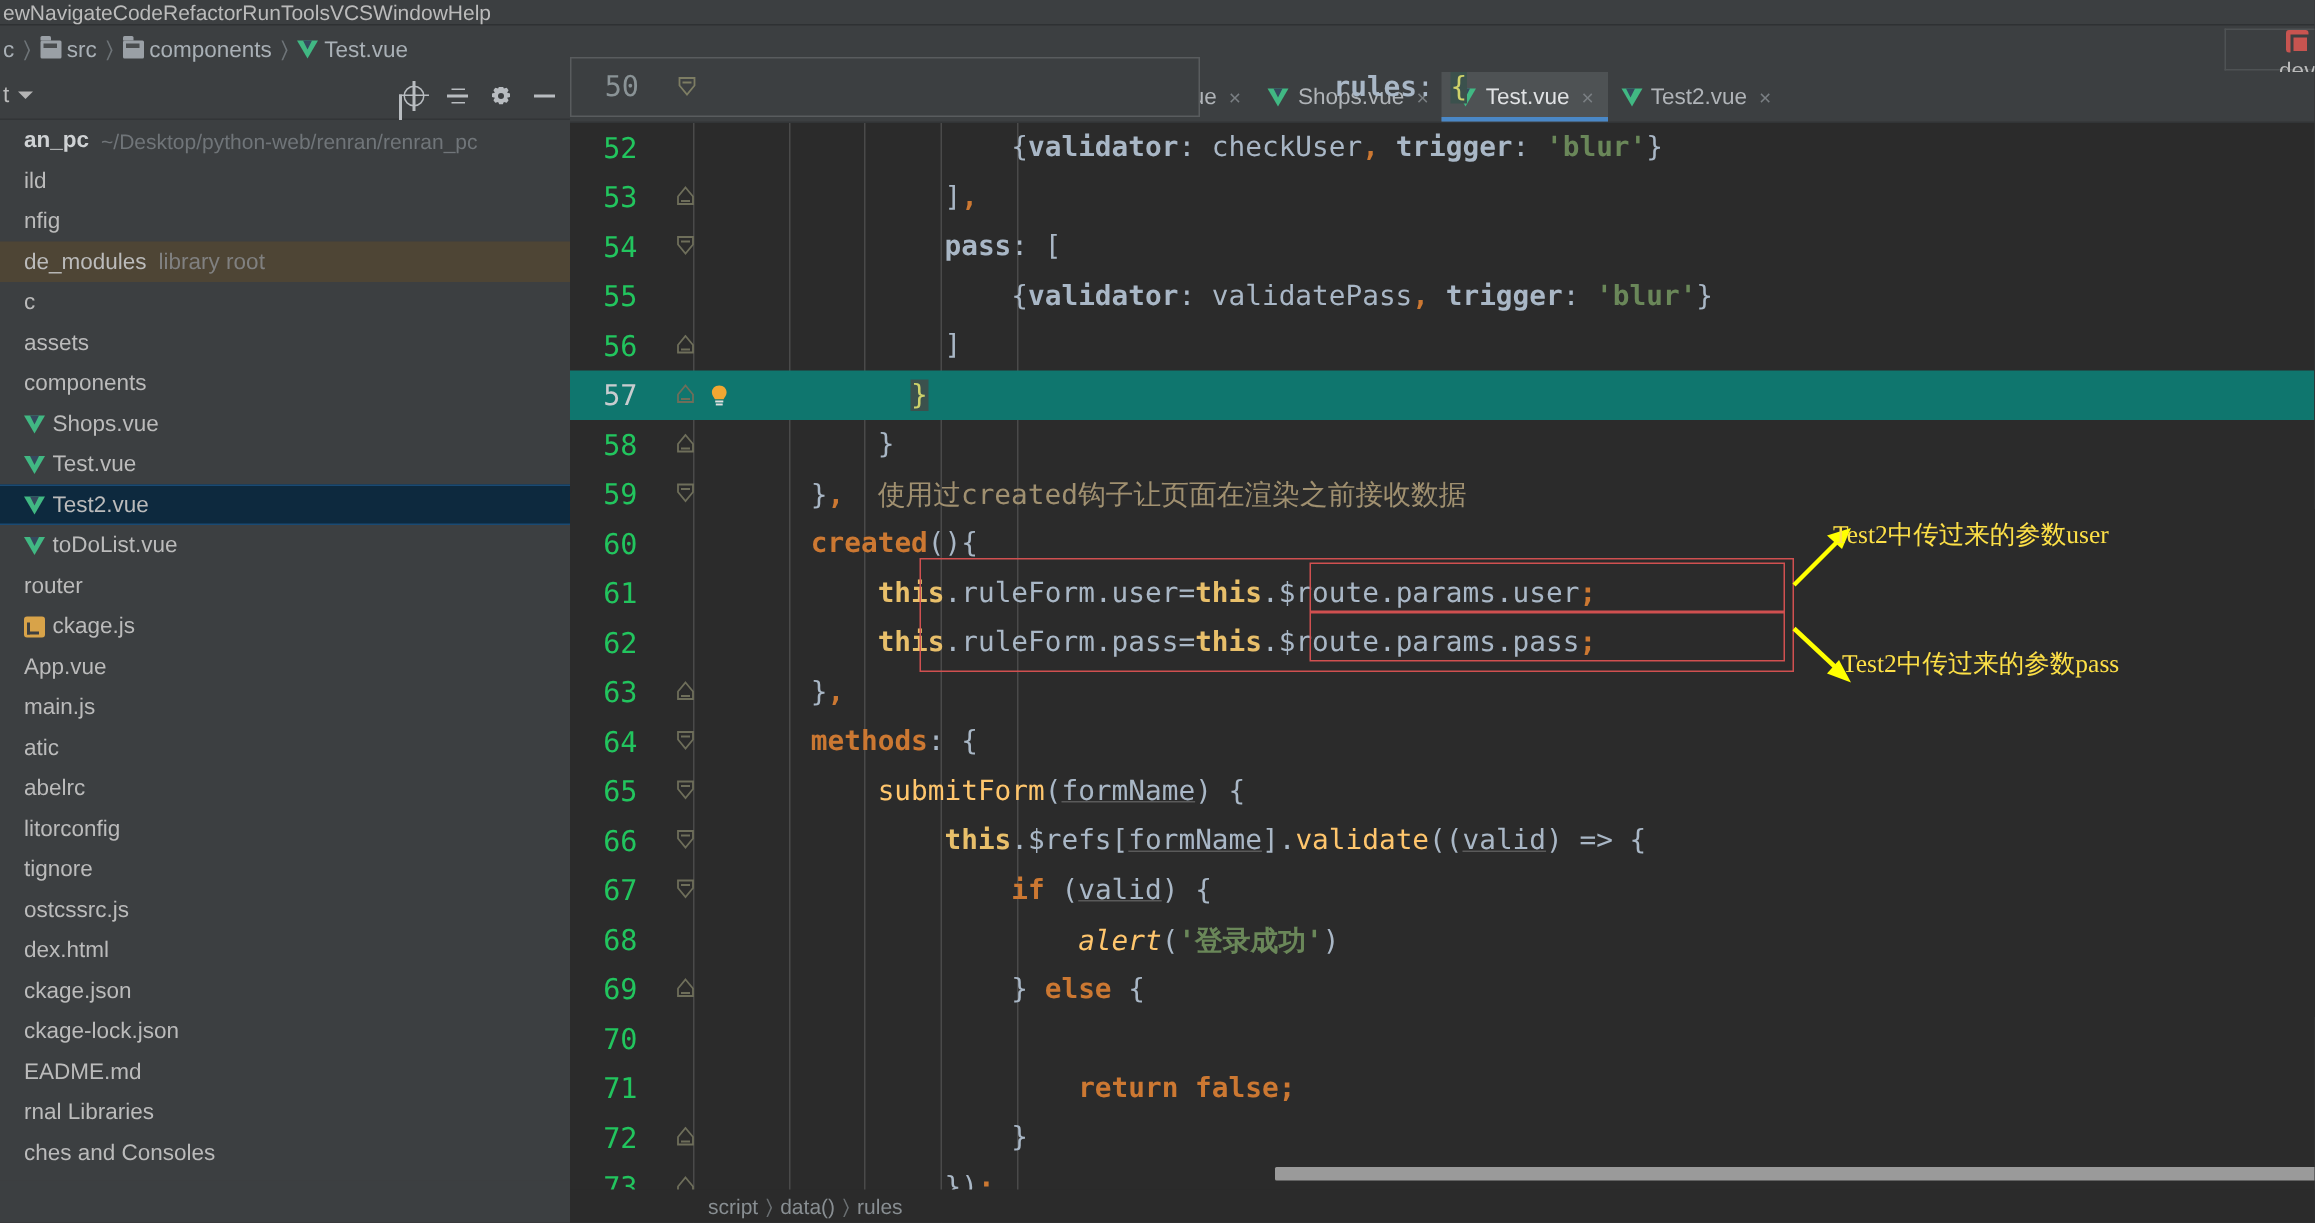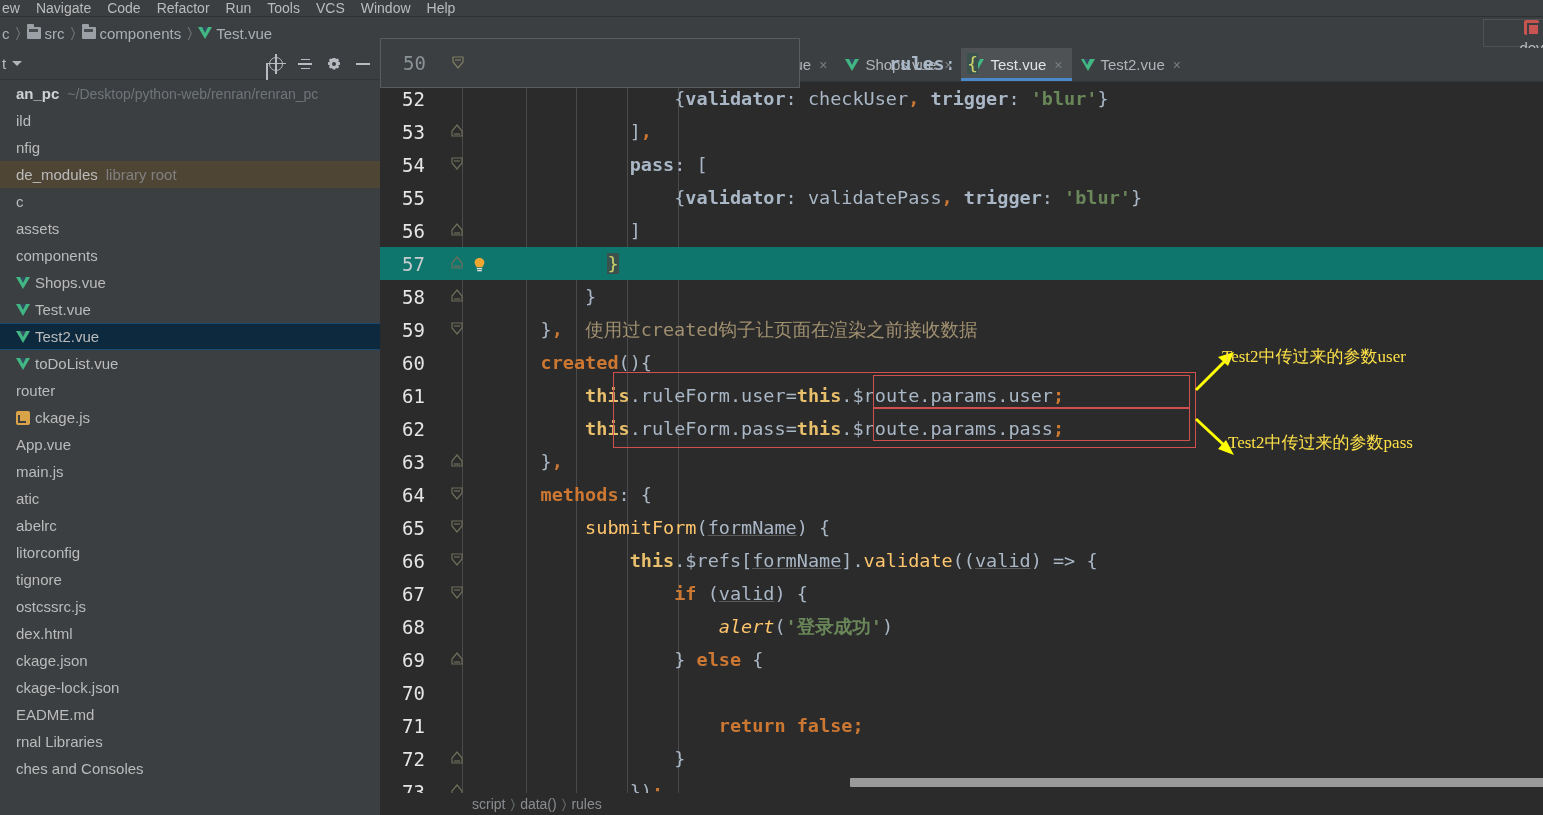--- a/index.html
+++ b/index.html
@@ -8,21 +8,21 @@
     background: #3c3f41;
     font-family: "Liberation Sans", sans-serif;
     overflow: hidden;
   }
   #root { position: relative; width: 1543px; height: 815px; background: #3c3f41; }
 
   
   .menubar {
     position: absolute; top: 0; left: 0; width: 1543px; height: 17px;
     background: #3c3f41; color: #bbbbbb; font-size: 14px;
-    display: flex; align-items: center; gap: 16px; padding-left: 2px;
+    display: flex; align-items: center; gap: 0; padding-left: 2px;
     border-bottom: 1px solid #2e3133;
   }
   .menubar .mi { white-space: nowrap; cursor: default; }
 
   
   .pathbar {
     position: absolute; top: 18px; left: 0; width: 1480px; height: 30px;
     display: flex; align-items: center; gap: 4px; padding-left: 2px;
     color: #a9b0b6; font-size: 15px; background: #3c3f41;
   }
@@ -156,21 +156,21 @@
   .code-area{
     position:absolute; top:34px; left:0; width:1163px; height:733px;
     background:#2b2b2b; overflow:hidden;
   }
   .line{
     height:33px; display:flex; align-items:center; position:relative;
     font-family:"DejaVu Sans Mono", monospace; font-size:18.5px;
   }
   .line.current{ background:#0f766e; }
   .ln{
-    width:54px; text-align:right; padding-right:9px; color:#e5e5e5;
+    width:54px; text-align:right; padding-right:9px; color:#22c55e;
     font-family:"DejaVu Sans Mono", monospace; font-size:19px; flex:none;
   }
   .line.current .ln{ color:#c8cccf; }
   .gutter{ width:62px; flex:none; position:relative; height:33px; }
   .fold{
     position:absolute; left:16px; top:9px; width:14px; height:15px;
   }
   .fold svg{ display:block; }
   .bulb{
     position:absolute; left:38px; top:9px; width:15px; height:16px;
@@ -187,21 +187,21 @@
   .param{ color:#a9b7c6; text-decoration:underline; text-decoration-color:#5a5a5a; }
   .thisy{ color:#e8bf6a; font-weight:bold; }
   .italic{ font-style:italic; }
   .bracehl{ background:#3b514d; color:#cdd26a; }
 
   
   .iguide{ position:absolute; top:0; bottom:0; width:1px; background:#4a4a4a; }
 
   
   .sticky{
-    position:absolute; top:38px; left:0px; width:420px; height:50px;
+    position:absolute; top:38px; left:0px; width:420px; height:40px;
     background:#3c3f41; border:1px solid #595c5e; z-index:40;
     display:flex; align-items:center;
     font-family:"DejaVu Sans Mono", monospace; font-size:18.5px;
   }
   .sticky .ln{ color:#8a9396; width:54px; }
 
   
   .redbox{ position:absolute; border:1.6px solid #d05050; z-index:30; pointer-events:none; }
 
   

